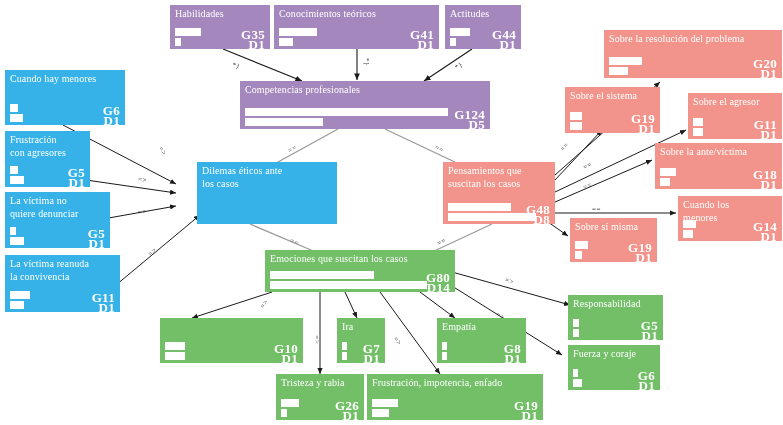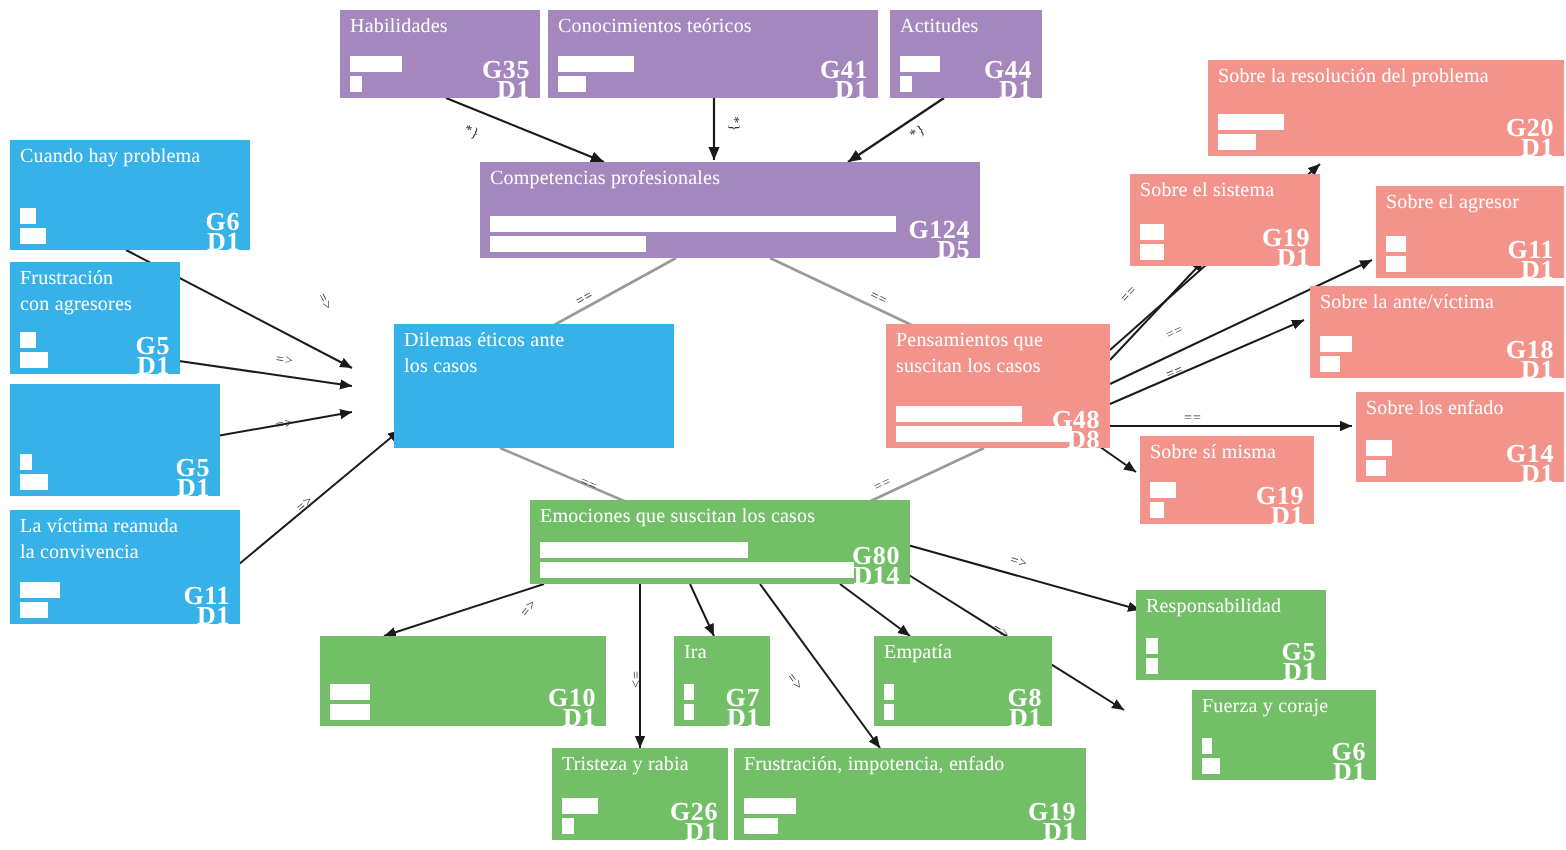--- a/index.html
+++ b/index.html
@@ -128,21 +128,21 @@
           <span class="mlab">G124</span>
         </div>
       <div class="mrow">
           <span class="bar" style="width:78px"></span>
           <span class="mlab">D5</span>
         </div>
     </div>
   </div>
 
   <div class="node blue" style="left:5px;top:70px;width:120px;height:55px;">
-    <div class="title">Cuando hay problema</div>
+    <div class="title">Cuando hay menores</div>
     <div class="metrics">
       <div class="mrow">
           <span class="bar" style="width:8px"></span>
           <span class="mlab">G6</span>
         </div>
       <div class="mrow">
           <span class="bar" style="width:13px"></span>
           <span class="mlab">D1</span>
         </div>
     </div>
@@ -157,20 +157,22 @@
           <span class="mlab">G5</span>
         </div>
       <div class="mrow">
           <span class="bar" style="width:14px"></span>
           <span class="mlab">D1</span>
         </div>
     </div>
   </div>
 
   <div class="node blue" style="left:5px;top:192px;width:105px;height:56px;">
+    <div class="title">La víctima no
+quiere denunciar</div>
     <div class="metrics">
       <div class="mrow">
           <span class="bar" style="width:6px"></span>
           <span class="mlab">G5</span>
         </div>
       <div class="mrow">
           <span class="bar" style="width:14px"></span>
           <span class="mlab">D1</span>
         </div>
     </div>
@@ -261,21 +263,21 @@
           <span class="mlab">G18</span>
         </div>
       <div class="mrow">
           <span class="bar" style="width:10px"></span>
           <span class="mlab">D1</span>
         </div>
     </div>
   </div>
 
   <div class="node pink" style="left:678px;top:196px;width:104px;height:45px;">
-    <div class="title">Sobre los enfado</div>
+    <div class="title">Cuando los menores</div>
     <div class="metrics">
       <div class="mrow">
           <span class="bar" style="width:13px"></span>
           <span class="mlab">G14</span>
         </div>
       <div class="mrow">
           <span class="bar" style="width:10px"></span>
           <span class="mlab">D1</span>
         </div>
     </div>
@@ -385,21 +387,21 @@
           <span class="bar" style="width:6px"></span>
           <span class="mlab">G5</span>
         </div>
       <div class="mrow">
           <span class="bar" style="width:6px"></span>
           <span class="mlab">D1</span>
         </div>
     </div>
   </div>
 
-  <div class="node green" style="left:568px;top:345px;width:92px;height:45px;margin-left:28px;">
+  <div class="node green" style="left:568px;top:345px;width:92px;height:45px;">
     <div class="title">Fuerza y coraje</div>
     <div class="metrics">
       <div class="mrow">
           <span class="bar" style="width:5px"></span>
           <span class="mlab">G6</span>
         </div>
       <div class="mrow">
           <span class="bar" style="width:9px"></span>
           <span class="mlab">D1</span>
         </div>

